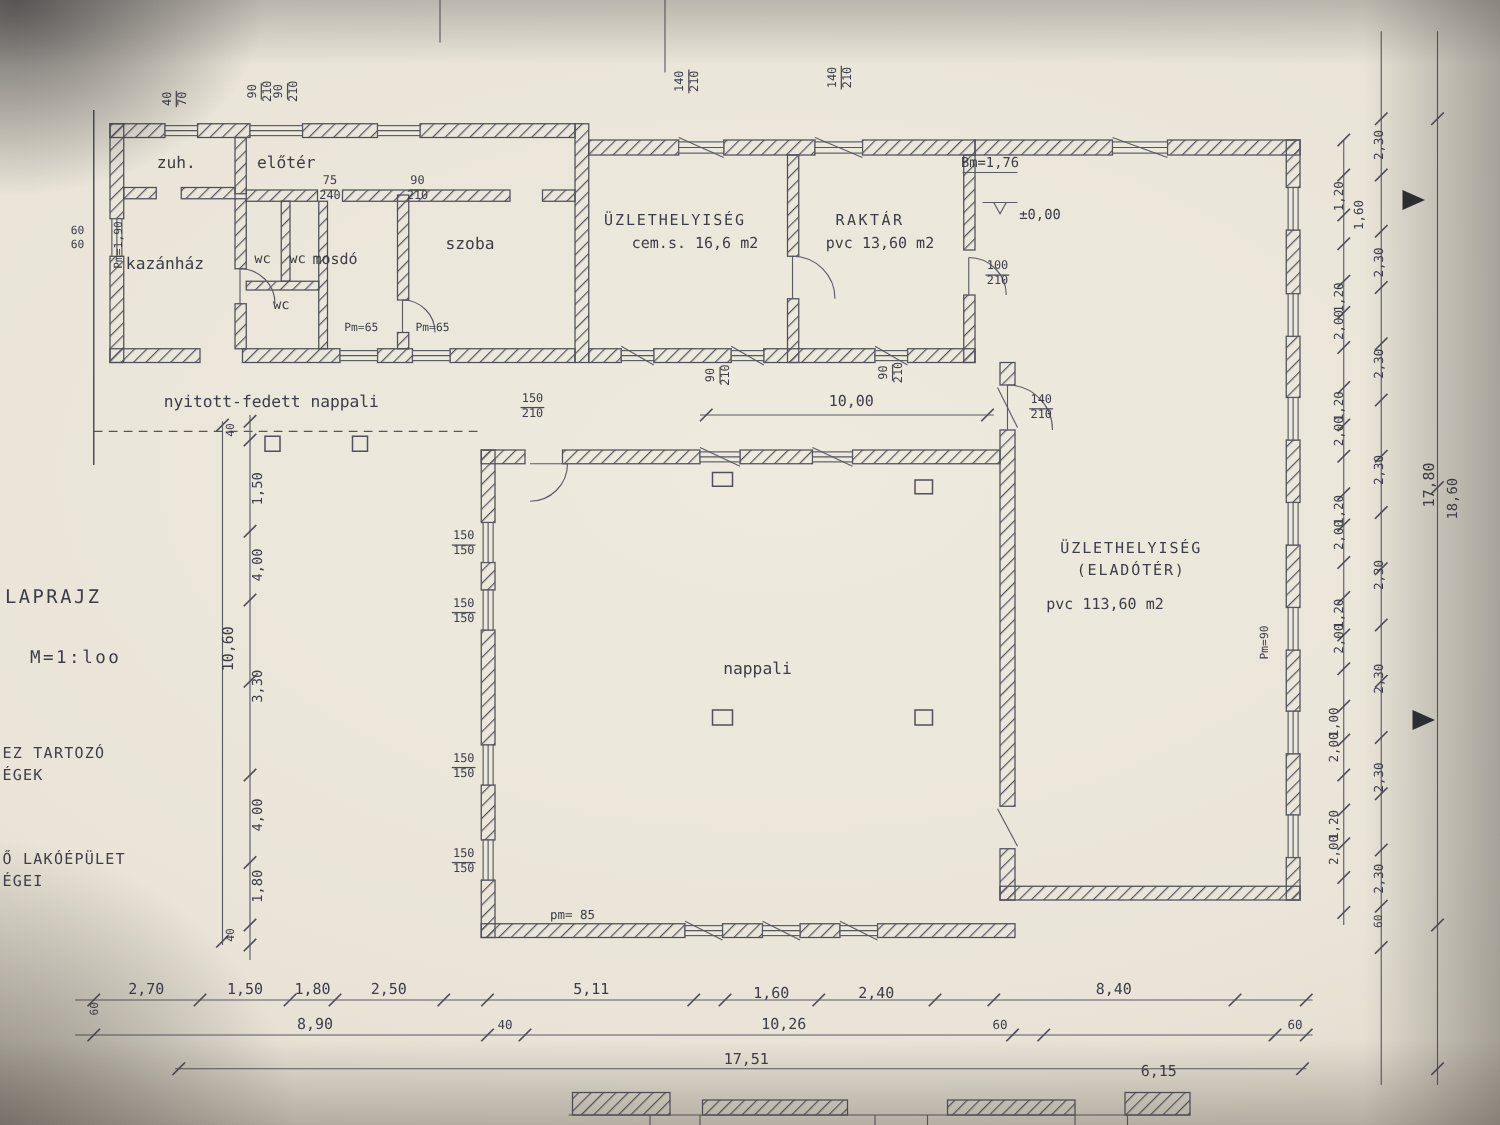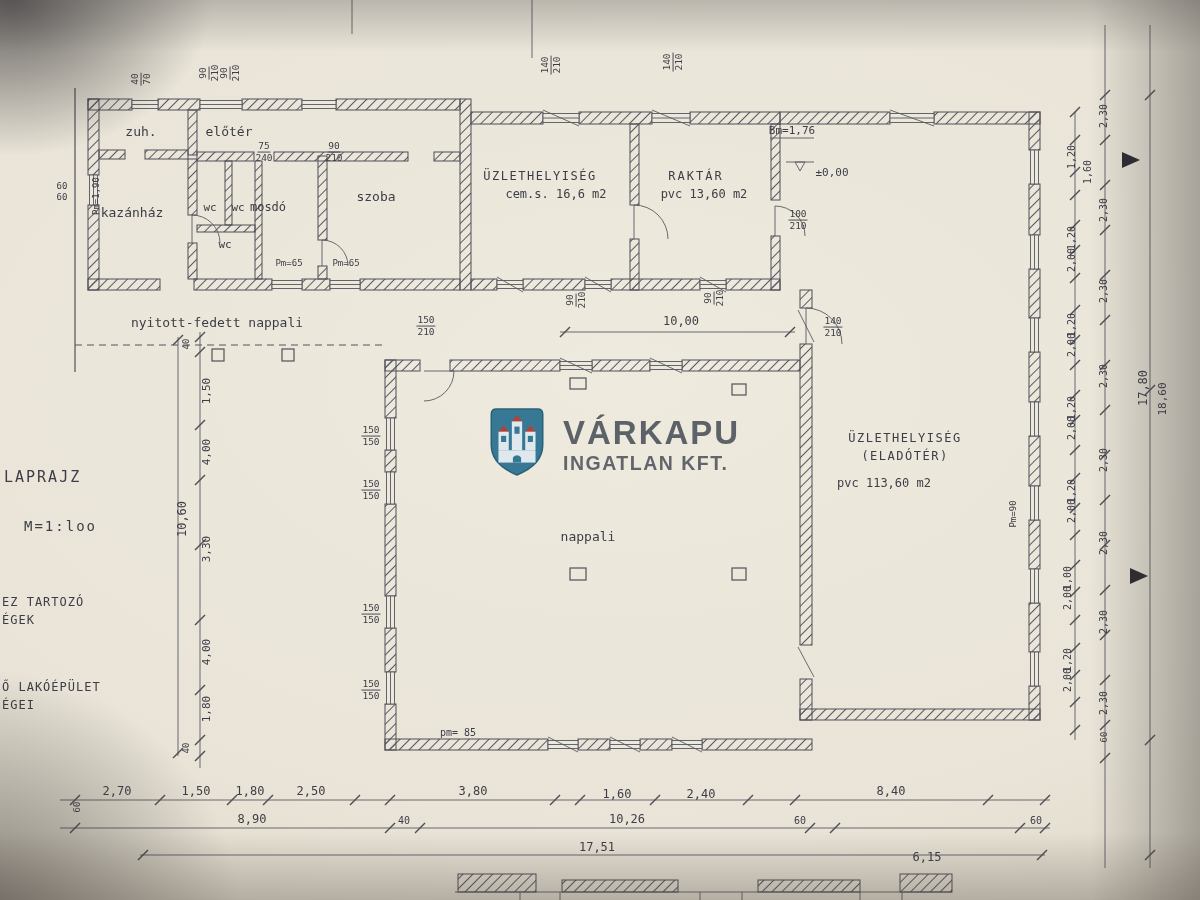--- a/index.html
+++ b/index.html
@@ -333,21 +333,21 @@
   <span class="lbl f11" style="left:210px;top:207px">wc</span>
   <span class="lbl f11" style="left:238px;top:207px">wc</span>
   <span class="lbl f11" style="left:225px;top:244px">wc</span>
   <span class="lbl f12" style="left:268px;top:207px">mosdó</span>
   <span class="lbl f13" style="left:376px;top:196px">szoba</span>
   <span class="lbl f12 ls1" style="left:540px;top:176px">ÜZLETHELYISÉG</span>
   <span class="lbl f12" style="left:556px;top:194px">cem.s. 16,6 m2</span>
   <span class="lbl f12 ls2" style="left:696px;top:176px">RAKTÁR</span>
   <span class="lbl f12" style="left:704px;top:194px">pvc 13,60 m2</span>
   <span class="lbl f13" style="left:217px;top:322px">nyitott-fedett nappali</span>
-  <span class="lbl f13" style="left:588px;top:536px">nappali</span>
+  <span class="lbl f13" style="left:606px;top:536px">nappali</span>
   <span class="lbl f12 ls1" style="left:905px;top:438px">ÜZLETHELYISÉG</span>
   <span class="lbl f12 ls1" style="left:905px;top:456px">(ELADÓTÉR)</span>
   <span class="lbl f12" style="left:884px;top:483px">pvc 113,60 m2</span>
 
   <span class="note f15 ls2" style="left:4px;top:470px">LAPRAJZ</span>
   <span class="note f14 ls2" style="left:24px;top:519px">M=1:loo</span>
   <span class="note f12" style="left:2px;top:596px">EZ TARTOZÓ</span>
   <span class="note f12" style="left:2px;top:614px">ÉGEK</span>
   <span class="note f12" style="left:2px;top:681px">Ő LAKÓÉPÜLET</span>
   <span class="note f12" style="left:2px;top:699px">ÉGEI</span>
@@ -426,21 +426,21 @@
   </div>
   <div class="frac rot" style="left:714px;top:298px">
     <span class="ft">90</span>
     <span class="fb">210</span>
   </div>
 
   <span class="lbl f12" style="left:117px;top:791px">2,70</span>
   <span class="lbl f12" style="left:196px;top:791px">1,50</span>
   <span class="lbl f12" style="left:250px;top:791px">1,80</span>
   <span class="lbl f12" style="left:311px;top:791px">2,50</span>
-  <span class="lbl f12" style="left:473px;top:791px">3,80</span>
+  <span class="lbl f12" style="left:473px;top:791px">5,11</span>
   <span class="lbl f12" style="left:617px;top:794px">1,60</span>
   <span class="lbl f12" style="left:701px;top:794px">2,40</span>
   <span class="lbl f12" style="left:891px;top:791px">8,40</span>
   <span class="lbl f12" style="left:252px;top:819px">8,90</span>
   <span class="lbl f10" style="left:404px;top:821px">40</span>
   <span class="lbl f12" style="left:627px;top:819px">10,26</span>
   <span class="lbl f10" style="left:800px;top:821px">60</span>
   <span class="lbl f12" style="left:927px;top:857px">6,15</span>
   <span class="lbl f10" style="left:1036px;top:821px">60</span>
   <span class="lbl f12" style="left:597px;top:847px">17,51</span>
@@ -474,39 +474,19 @@
   <span class="lbl rot f10" style="left:1104px;top:291px">2,30</span>
   <span class="lbl rot f10" style="left:1104px;top:376px">2,30</span>
   <span class="lbl rot f10" style="left:1104px;top:460px">2,30</span>
   <span class="lbl rot f10" style="left:1104px;top:543px">2,30</span>
   <span class="lbl rot f10" style="left:1104px;top:622px">2,30</span>
   <span class="lbl rot f10" style="left:1104px;top:703px">2,30</span>
   <span class="lbl rot f9" style="left:1104px;top:737px">60</span>
   <span class="lbl rot f12" style="left:1143px;top:388px">17,80</span>
   <span class="lbl rot f11" style="left:1162px;top:399px">18,60</span>
 
-  <div class="wm">
-    <svg class="wm-logo" width="60" height="72" viewBox="0 0 58 70">
-      <path d="M4,8 Q4,3 9,3 H49 Q54,3 54,8 V38 Q54,57 29,67 Q4,57 4,38 Z" fill="#2e7492" stroke="#1f5a75" stroke-width="1.5"></path>
-      <path d="M24,15 L29,9 L34,15 Z" fill="#b5372a"></path>
-      <path d="M11,25 L16,19 L21,25 Z" fill="#b5372a"></path>
-      <path d="M37,25 L42,19 L47,25 Z" fill="#b5372a"></path>
-      <rect x="24" y="15" width="10" height="28" fill="#dfe9ee"></rect>
-      <rect x="11" y="25" width="10" height="18" fill="#dfe9ee"></rect>
-      <rect x="37" y="25" width="10" height="18" fill="#dfe9ee"></rect>
-      <rect x="11" y="43" width="36" height="12" fill="#dfe9ee"></rect>
-      <path d="M25,55 V50 Q29,46 33,50 V55 Z" fill="#2e7492"></path>
-      <rect x="26.5" y="20" width="5" height="7" fill="#2e7492"></rect>
-      <rect x="13.5" y="29" width="5" height="6" fill="#2e7492"></rect>
-      <rect x="39.5" y="29" width="5" height="6" fill="#2e7492"></rect>
-    </svg>
-    <div class="wm-text">
-      <div class="wm-title">VÁRKAPU</div>
-      <div class="wm-sub">INGATLAN KFT.</div>
-    </div>
-  </div>
 
   <div class="shadow sh-tl"></div>
   <div class="shadow sh-bl"></div>
   <div class="shadow sh-r"></div>
   <div class="shadow sh-b"></div>
   <div class="shadow sh-t"></div>
 </div>
 
 </body></html>

